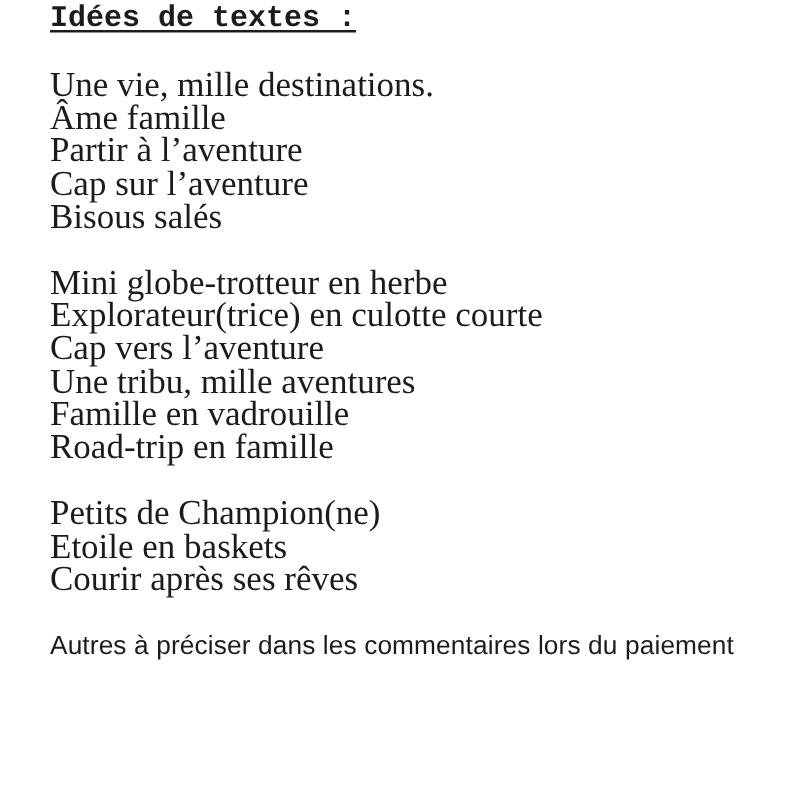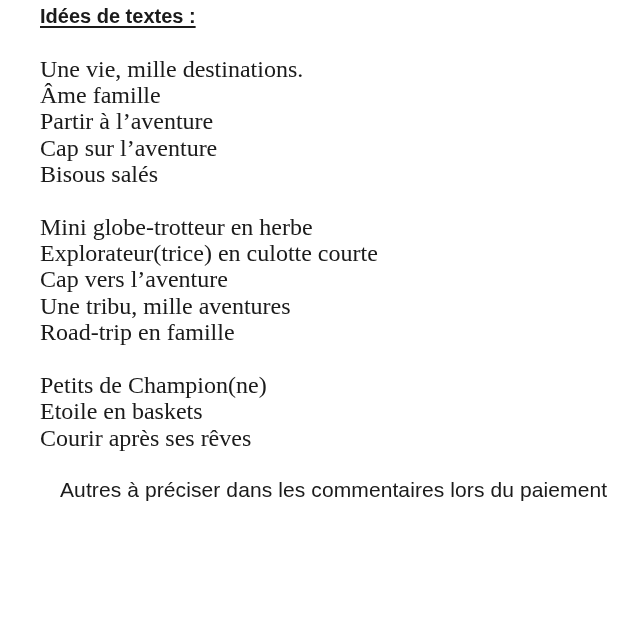--- a/index.html
+++ b/index.html
@@ -12,39 +12,38 @@
     width: 640px;
     height: 641px;
     background: #ffffff;
     overflow: hidden;
     box-sizing: border-box;
     padding: 3px 20px 0 40px;
     color: #1b1b1b;
   }
   .serif-text {
     font-family: "Liberation Serif", "DejaVu Serif", serif;
-    font-size: 24px;
+    font-size: 28px;
     line-height: 26.35px;
   }
   .doc-title {
-    font-family: Liberation Sans, sans-serif;
-    font-size: 20px;
+    font-family: Liberation Mono, monospace;
+    font-size: 24px;
     line-height: 26.35px;
     font-weight: bold;
     text-decoration: underline;
     text-decoration-thickness: 2.2px;
     text-underline-offset: 3px;
     margin: 0 0 26.35px 0;
   }
   .text-group {
     margin: 0 0 26.35px 0;
   }
   .text-group.last {
     margin-bottom: 0;
-    margin-left: 20px;
   }
   .sans-text {
     font-family: "Liberation Sans", "DejaVu Sans", sans-serif;
     font-size: 21px;
     line-height: 26.35px;
     letter-spacing: 0.1px;
   }
   .line {
     white-space: pre;
   }
@@ -62,20 +61,21 @@
     <div class="line">Partir à l’aventure</div>
     <div class="line">Cap sur l’aventure</div>
     <div class="line">Bisous salés</div>
   </div>
 
   <div class="text-group serif-text">
     <div class="line">Mini globe-trotteur en herbe</div>
     <div class="line">Explorateur(trice) en culotte courte</div>
     <div class="line">Cap vers l’aventure</div>
     <div class="line">Une tribu, mille aventures</div>
+    <div class="line">Famille en vadrouille</div>
     <div class="line">Road-trip en famille</div>
   </div>
 
   <div class="text-group serif-text">
     <div class="line">Petits de Champion(ne)</div>
     <div class="line">Etoile en baskets</div>
     <div class="line">Courir après ses rêves</div>
   </div>
 
 

